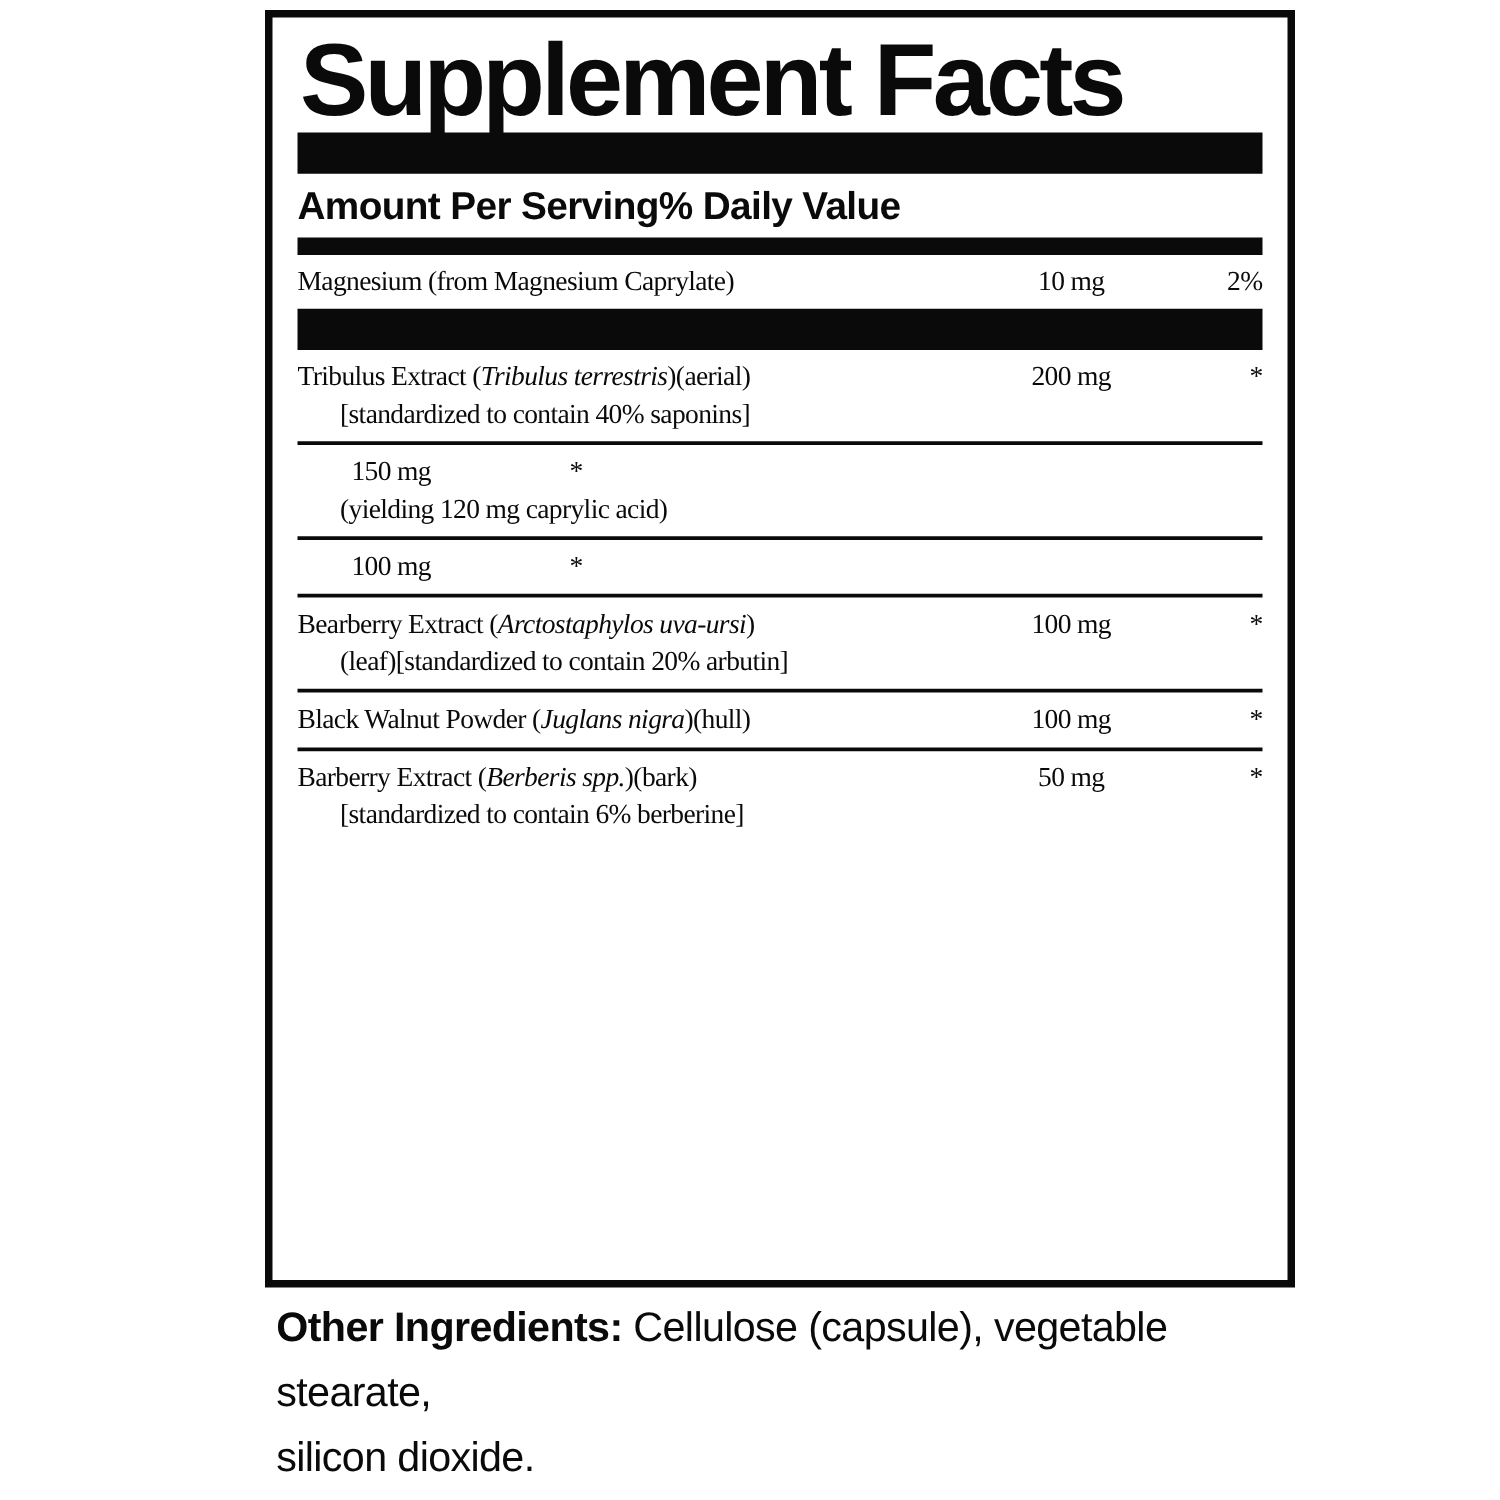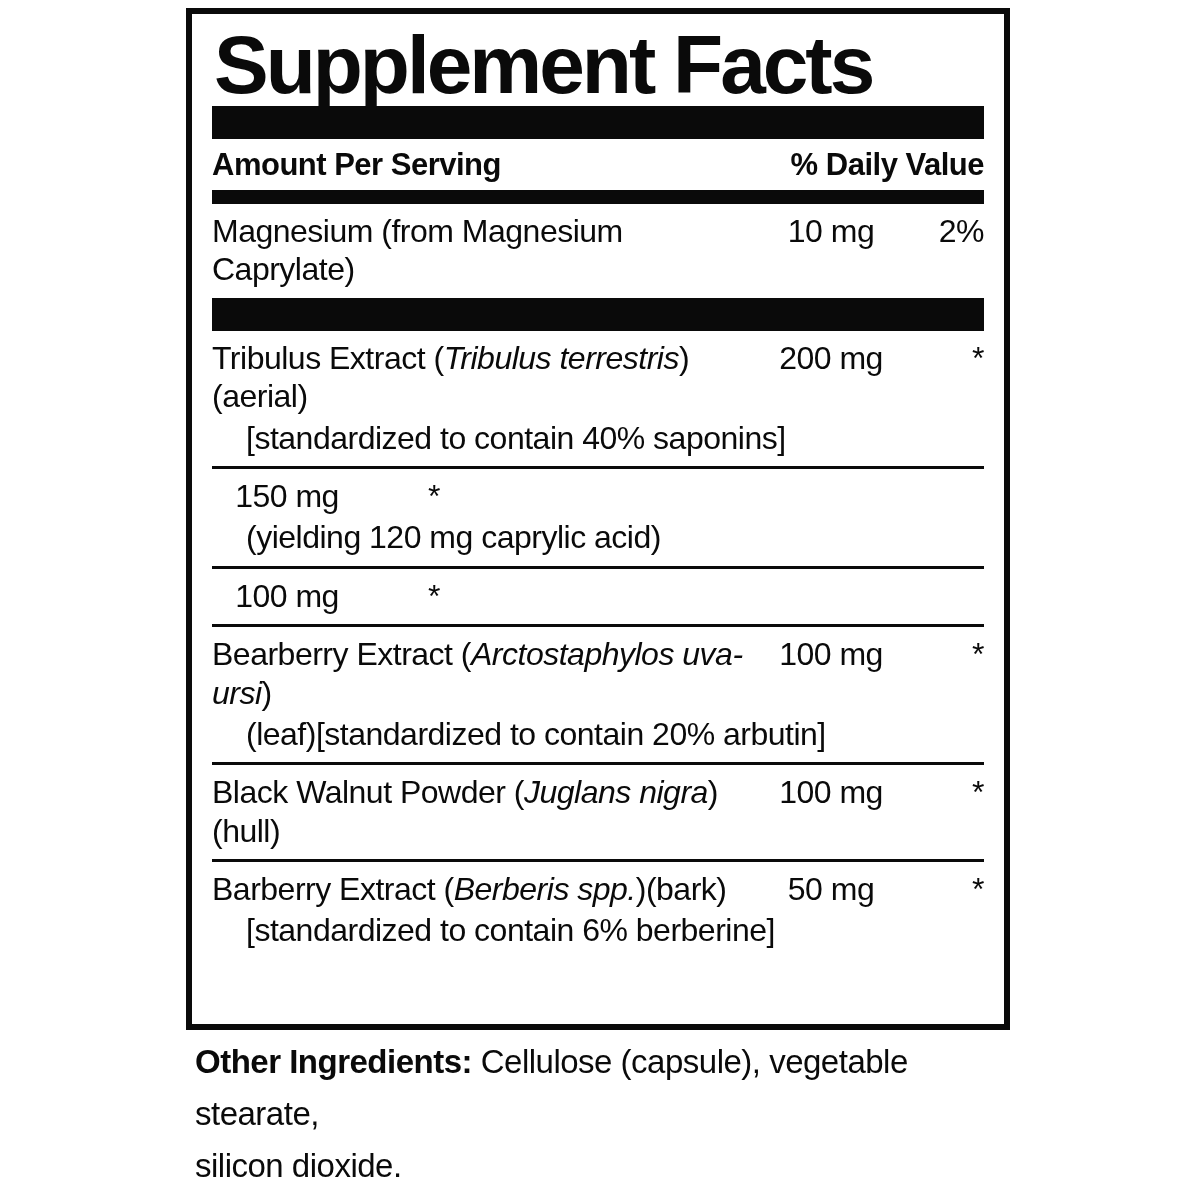--- a/index.html
+++ b/index.html
@@ -8,21 +8,21 @@
     --bg: #ffffff;
   }
   * { box-sizing: border-box; }
   html, body {
     margin: 0; padding: 0;
     width: 1200px; height: 1200px;
     background: var(--bg);
     font-family: "Liberation Sans", sans-serif;
     color: var(--ink);
   }
-  .page { position: relative; width: 1016px; height: 1200px; overflow: hidden; }
+  .page { position: relative; width: 1016px; height: 1200px; overflow: hidden; margin-left: 26px; }
 
   .label-box {
     position: absolute;
     left: 186px; top: 8px;
     width: 824px; height: 1022px;
     border: 6px solid var(--ink);
     background: var(--bg);
     padding: 0 20px;
     overflow: hidden;
   }
@@ -40,35 +40,34 @@
     font-size: 31px;
     letter-spacing: -0.5px;
     margin: 18px 0 10px 2px;
   }
 
   .bar { background: var(--ink); height: 33px; }
   .bar.medium { height: 14px; }
 
   .hdr {
     display: flex;
-    justify-content: space-between;
     align-items: baseline;
     font-weight: 700;
     font-size: 31px;
     letter-spacing: -0.5px;
     padding: 8px 0 7px;
-    gap: 12px;
   }
 
   .rows-block { }
   .row {
     padding: 8px 0 9px;
-    font-size: 32px;
+    font-size: 22px;
     letter-spacing: -0.5px;
     line-height: 1.2;
+    font-family: Liberation Serif, serif;
   }
   .row + .row { border-top: 3px solid var(--ink); }
   .row-main { display: flex; align-items: baseline; }
   .row-name { flex: 1; padding-right: 6px; }
   .row-amt { width: 150px; text-align: center; white-space: nowrap; }
   .row-dv { width: 78px; text-align: right; white-space: nowrap; }
   .row-sub { padding-left: 34px; margin-top: 3px; }
 
   .below {
     position: absolute;

